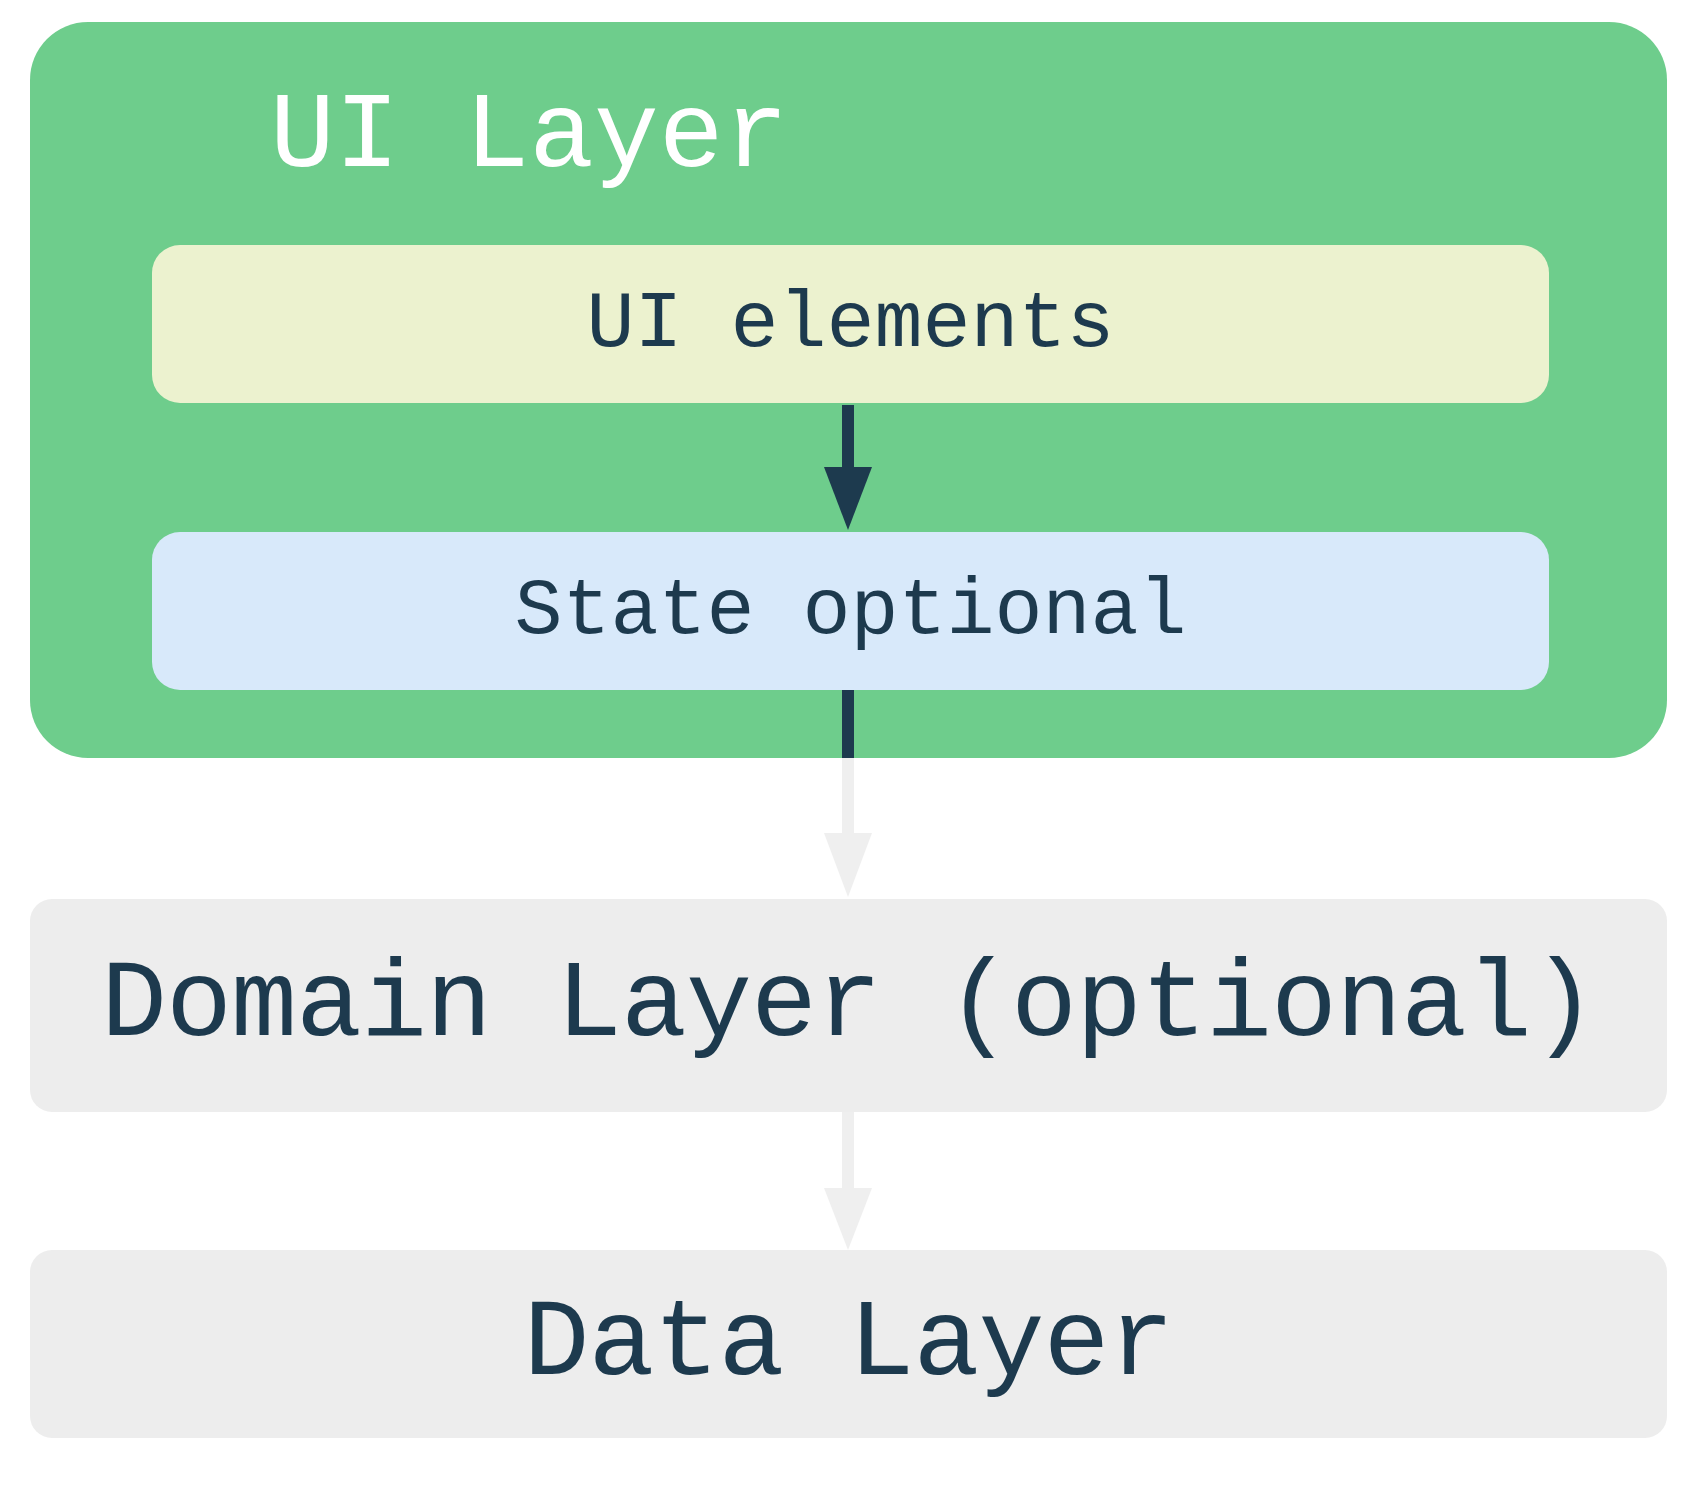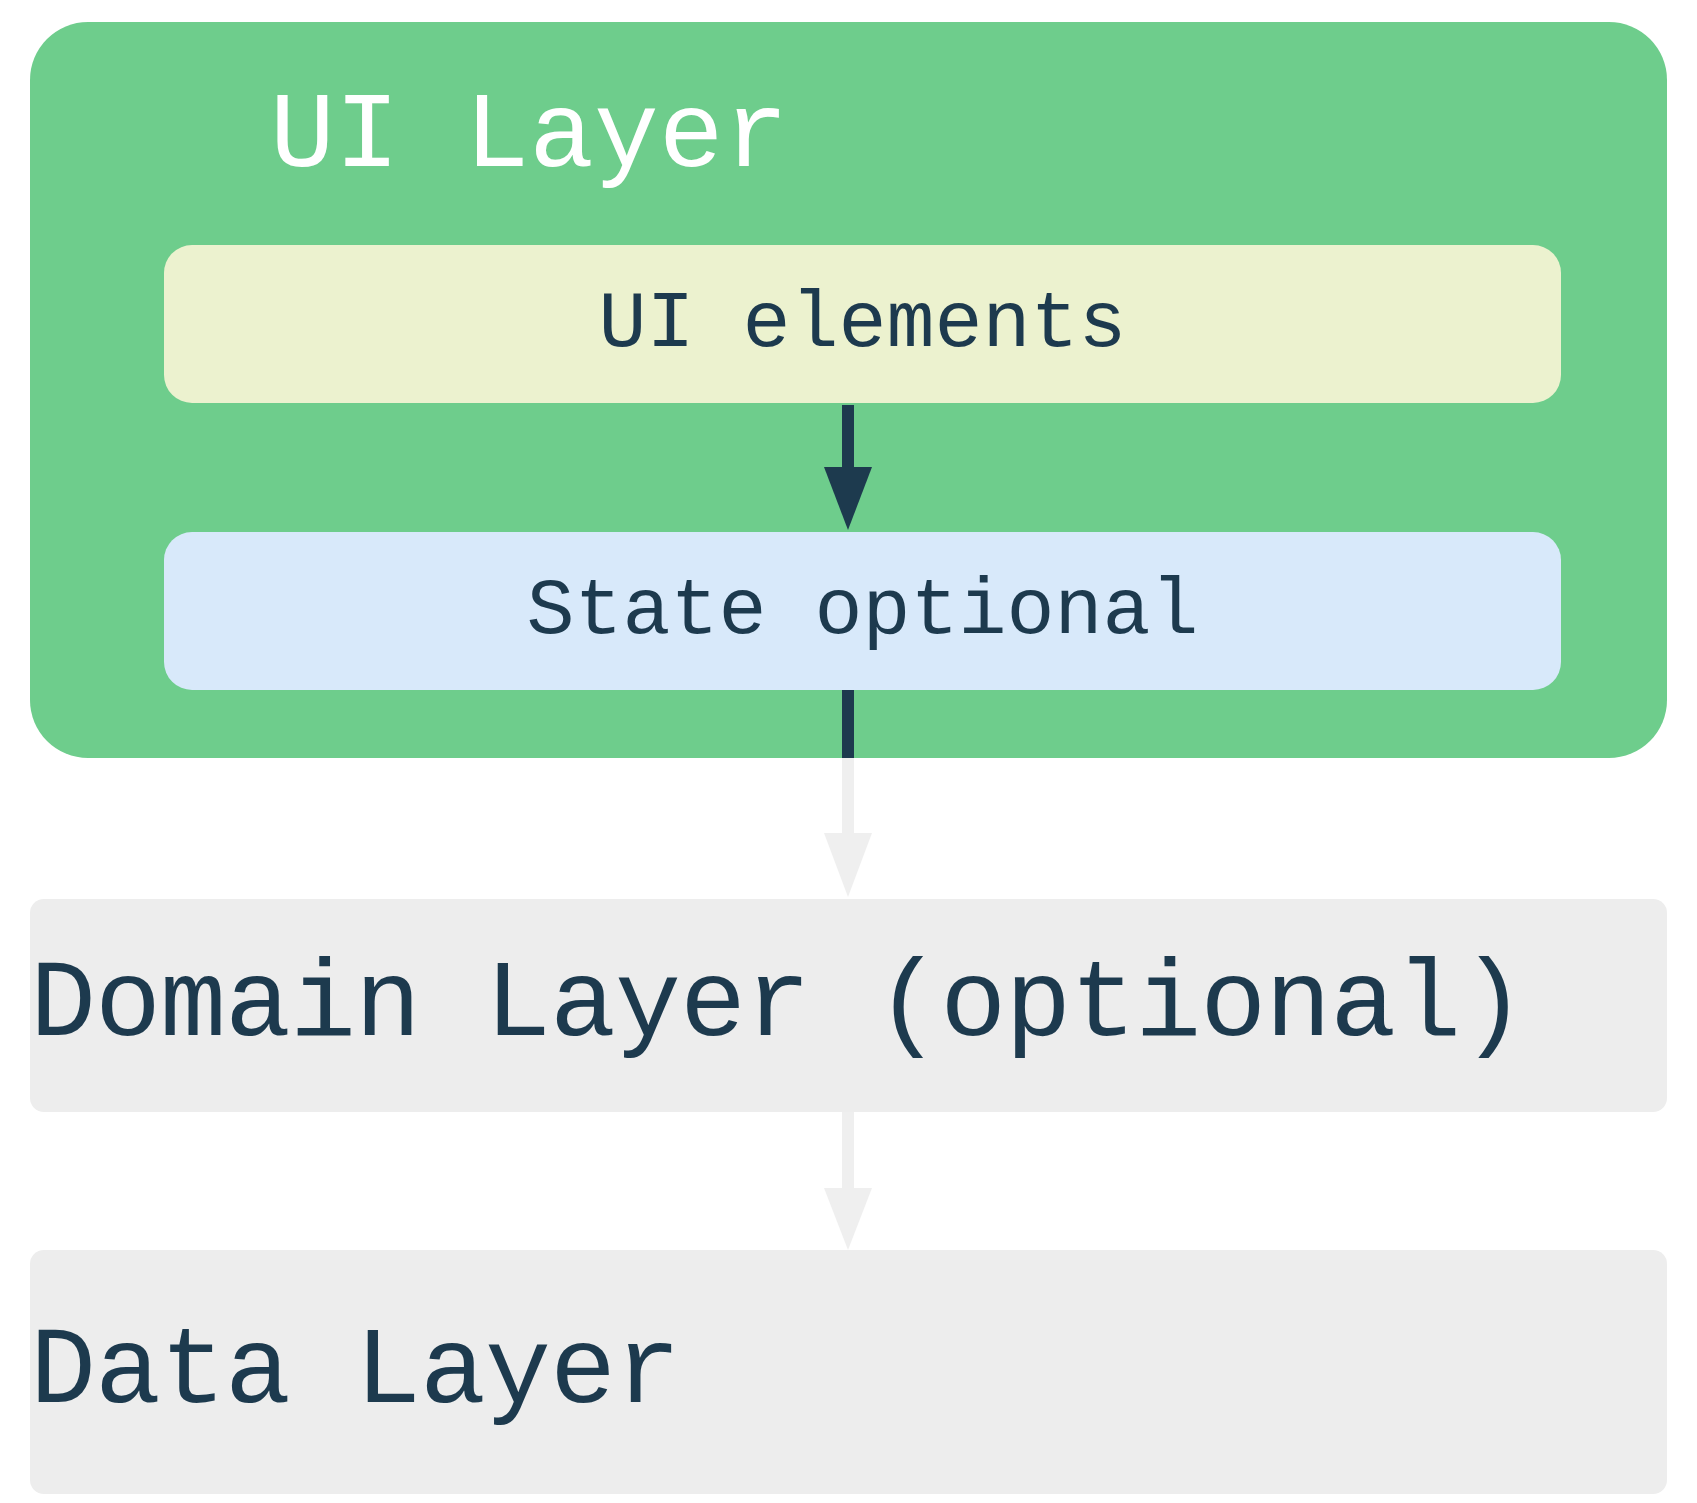--- a/index.html
+++ b/index.html
@@ -45,50 +45,50 @@
     left: 152px;
     width: 1397px;
     height: 158px;
     border-radius: 28px;
     display: flex;
     align-items: center;
     justify-content: center;
     font-size: 80px;
     color: var(--text-dark, #1D3A4E);
     white-space: nowrap;
-    margin-left: 12px;
   }
   .ui-elements-box {
     top: 245px;
     background: var(--ui-elements-bg, #ECF2CF);
   }
   .state-holders-box {
     top: 532px;
     background: var(--state-holders-bg, #D8E9FA);
   }
   
   .layer-box {
     left: 30px;
     width: 1637px;
-    border-radius: 14px;
+    border-radius: 22px;
     background: var(--layer-box-bg, #EDEDED);
     display: flex;
     align-items: center;
+    justify-content: center;
     font-size: 110px;
     letter-spacing: -1px;
     color: var(--text-dark, #1D3A4E);
     white-space: nowrap;
   }
   .domain-layer-box {
     top: 899px;
     height: 213px;
   }
   .data-layer-box {
     top: 1250px;
-    height: 244px;
+    height: 188px;
   }
   
   .arrow-part {
     position: absolute;
   }
   .stem {
     width: 12px;
     left: 842px;
   }
   .stem-dark { background: var(--arrow-dark, #1D3A4E); }

